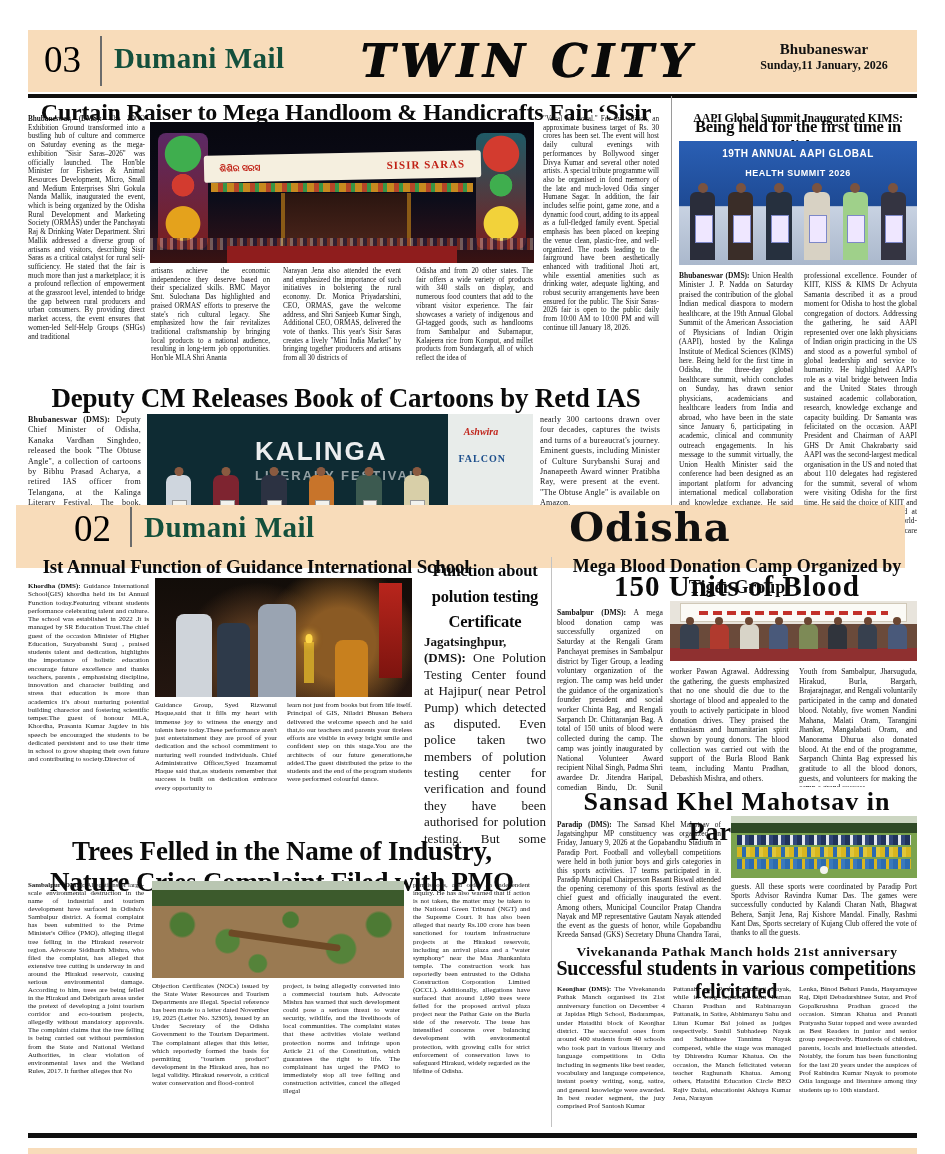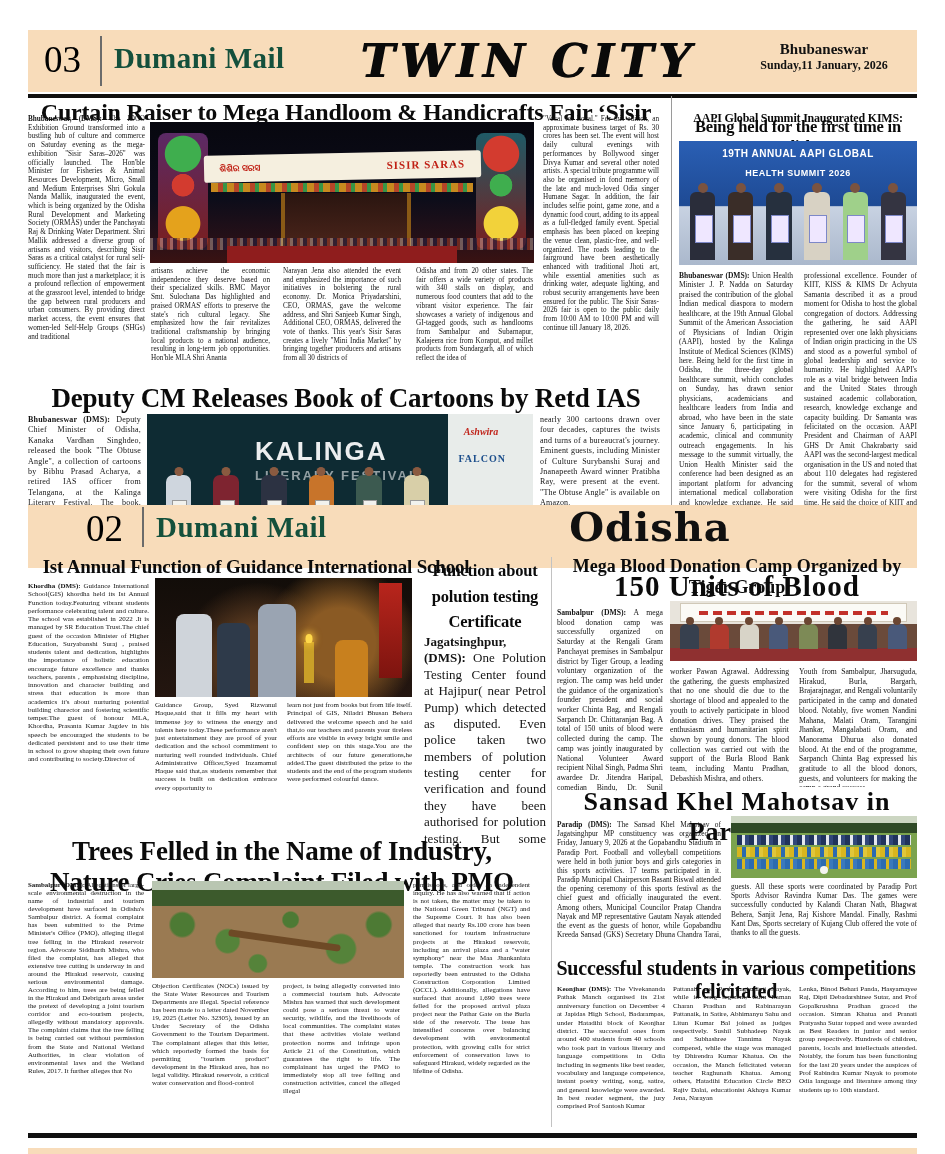--- a/index.html
+++ b/index.html
@@ -228,21 +228,21 @@
           <span class="bk"></span>
         </span>
       <span class="kp k-f">
           <span class="bk"></span>
         </span>
     </div>
   </div>
 
   <p class="bcol fs-cart" style="left:540px;top:415px;width:120px;height:122px;">nearly 300 cartoons drawn over four decades, captures the twists and turns of a bureaucrat's journey. Eminent guests, including Minister of Culture Surybanshi Suraj and Jnanapeeth Award winner Pratibha Ray, were present at the event. "The Obtuse Angle" is available on Amazon.</p>
 
-  <div class="band" style="left:28px;top:505px;width:889px;height:63px;">
+  <div class="band" style="left:16px;top:505px;width:889px;height:63px;">
     <div class="band-num" style="left:58px;top:2px;">02</div>
     <div class="band-vrule" style="left:114px;top:2px;height:40px;"></div>
     <div class="band-brand" style="left:128px;top:6px;">Dumani Mail</div>
   </div>
   <div class="section-title" style="left:505px;top:503px;width:290px;">Odisha</div>
 
   <div class="hl" style="left:30px;top:556px;width:452px;font-size:19px;">Ist Annual Function of Guidance International School held</div>
 
   <p class="bcol fs-school" style="left:28px;top:582px;width:121px;height:261px;"><b>Khordha (DMS):</b> <span>Guidance International School(GIS) khordha held its Ist Annual Function today.Featuring vibrant students performance celebrating talent and culture. The school was established in 2022 .It is managed by SR Education Trust.The chief guest of the occasion Minister of Higher Education, Suryabanshi Suraj , praised students talent and dedication, highlights the importance of holistic education encourage future excellence and thanks teachers, parents , emphasising discipline, innovation and character building and stress that education is more than academics it's about nurturing potential building charector and fostering scientific temper.The guest of honour MLA, Khordha, Prasanta Kumar Jagdev in his speech be encouraged the students to be dedicated persistent and to use their time in school to grow shaping their own future and contributing to society.Director of</span></p>
 
@@ -295,20 +295,21 @@
 
   <div class="photo ph-khel" style="left:731px;top:816px;width:186px;height:62px;">
     <div class="kh-row kh-r1"></div>
     <div class="kh-row kh-r2"></div>
     <div class="kh-row kh-r3"></div>
     <div class="kh-ball"></div>
   </div>
 
   <p class="bcol fs-khel" style="left:731px;top:882px;width:186px;height:58px;">guests. All these sports were coordinated by Paradip Port Sports Advisor Ravindra Kumar Das. The games were successfully conducted by Kalandi Charan Nath, Bhagwat Behera, Sanjit Jena, Raj Kishore Mandal. Finally, Rashmi Kant Das, Sports secretary of Kujang Club offered the vote of thanks to all the guests.</p>
 
+  <div class="kicker" style="left:557px;top:944px;width:360px;font-size:13.5px;letter-spacing:0.5px;">Vivekananda Pathak Manch holds 21st anniversary</div>
   <div class="hl" style="left:551px;top:957px;width:370px;font-size:20px;">Successful students in various competitions felicitated</div>
 
   <p class="bcol fs-viv" style="left:557px;top:985px;width:108px;height:143px;"><b>Keonjhar (DMS):</b> <span>The Vivekananda Pathak Manch organised its 21st anniversary function on December 4 at Japidas High School, Badarampas, under Hatadihi block of Keonjhar district. The successful ones from around 400 students from 40 schools who took part in various literary and language competitions in Odia including in segments like best reader, vocabulary and language competence, instant poetry writing, song, satire, and general knowledge were awarded. In best reader segment, the jury comprised Prof Santosh Kumar</span></p>
   <p class="bcol fs-viv" style="left:673px;top:985px;width:118px;height:143px;">Pattanaik and Prof Raghudipti Nayak, while in song segment, Guru Baman Charan Pradhan and Rabinarayan Pattanaik, in Satire, Abhimanyu Sahu and Litun Kumar Bal joined as judges respectively. Sushil Subhadeep Nayak and Subhashree Tannima Nayak compered, while the stage was managed by Dhirendra Kumar Khatua. On the occasion, the Manch felicitated veteran teacher Raghunath Khatua. Among others, Hatadihi Education Circle BEO Rajiv Dalai, educationist Akhaya Kumar Jena, Narayan</p>
   <p class="bcol fs-viv" style="left:799px;top:985px;width:118px;height:143px;">Lenka, Binod Behari Panda, Hasyamayee Raj, Dipti Debadarshinee Sutar, and Prof Gopalkrushna Pradhan graced the occasion. Simran Khatua and Pranati Pratyasha Sutar topped and were awarded as Best Readers in junior and senior group respectively. Hundreds of children, parents, locals and intellectuals attended. Notably, the forum has been functioning for the last 20 years under the auspices of Prof Rabindra Kumar Nayak to promote Odia language and literature among tiny students up to 10th standard.</p>
 
   <div class="hl" style="left:28px;top:836px;width:508px;font-size:27px;line-height:1.15;">
     <div>Trees Felled in the Name of Industry,</div>
     <div>Nature Cries Complaint Filed with PMO</div>
   </div>

